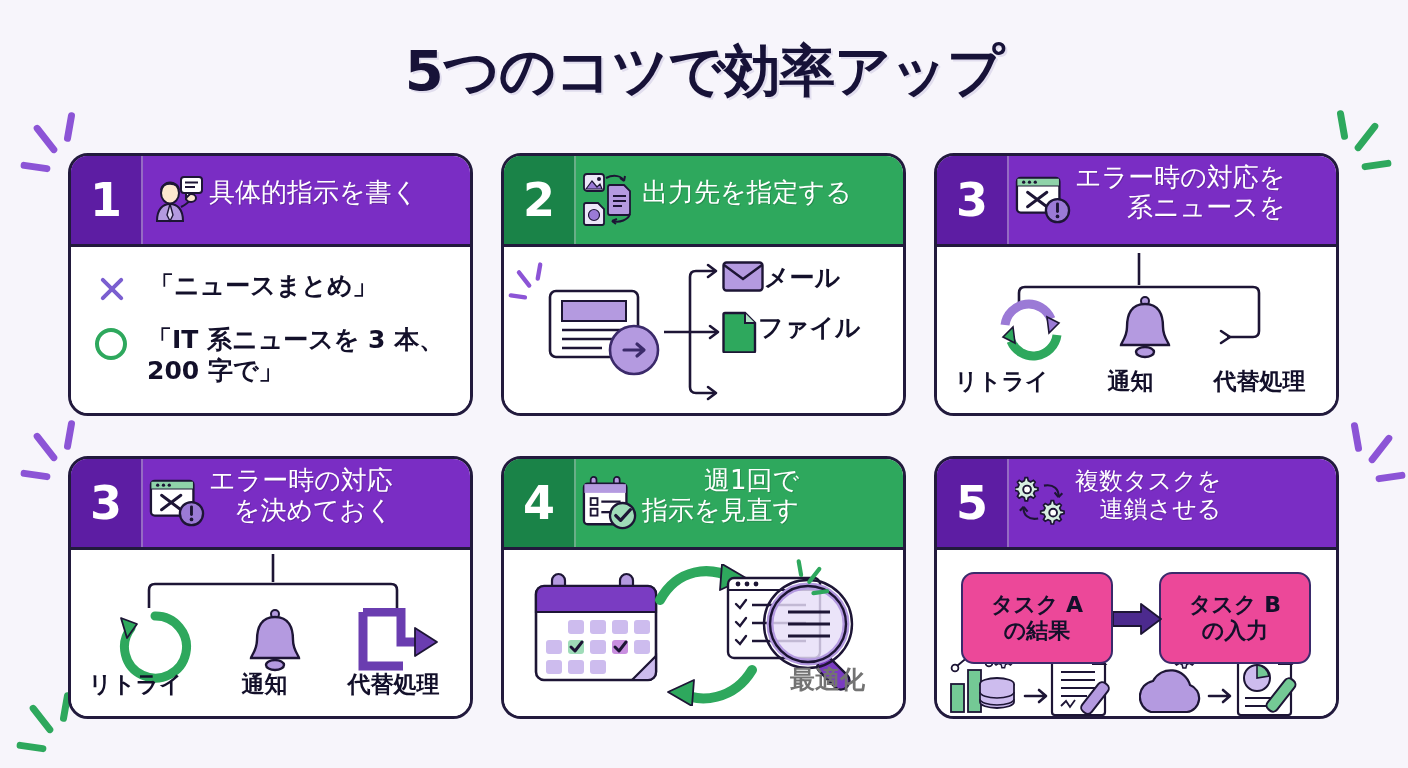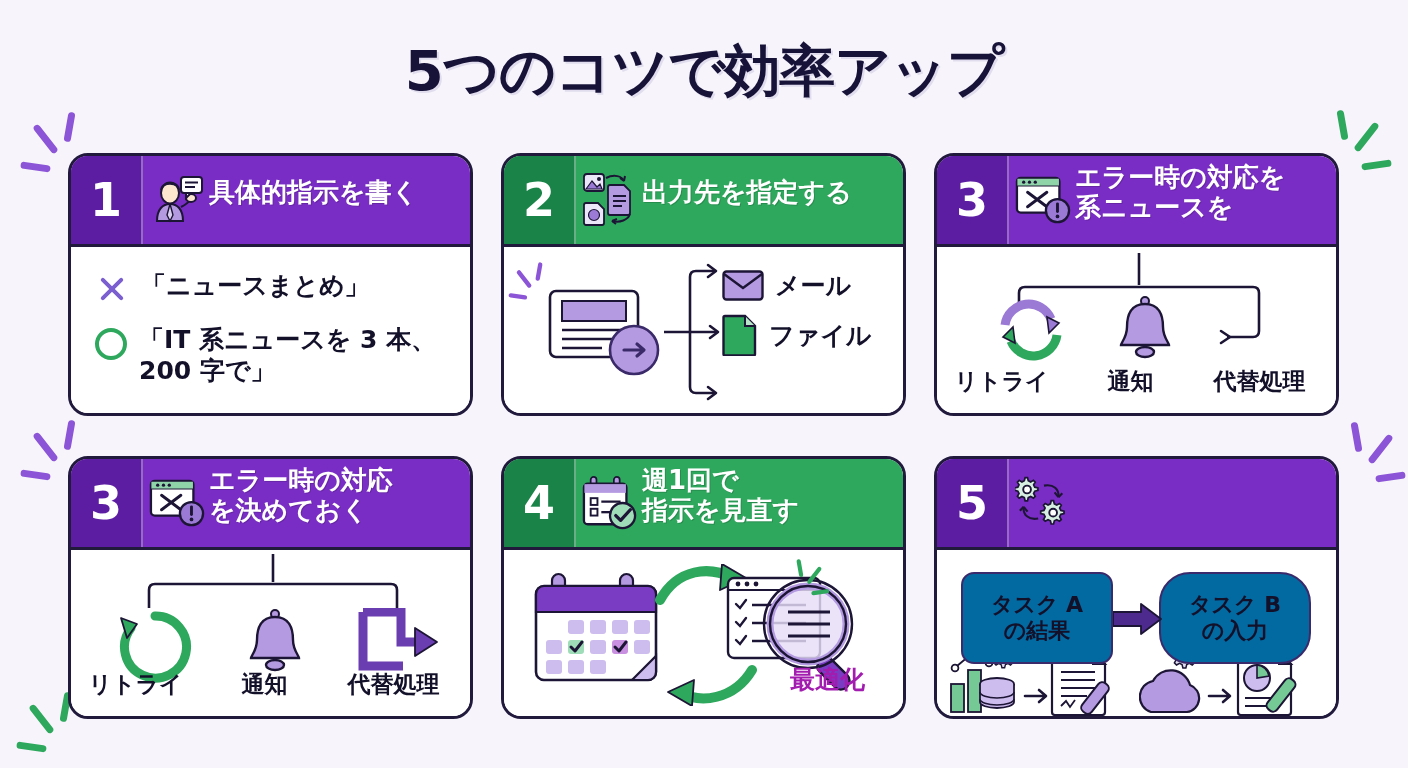--- a/index.html
+++ b/index.html
@@ -72,74 +72,75 @@
   .card.purple .num { background: #5d1da3; }
   .card.green  .num { background: #1a8348; }
 
   .head-icon {
     width: 62px; flex: 0 0 62px;
     display: flex; align-items: center; justify-content: center;
     padding-left: 6px;
   }
   .head-title {
     flex: 1; display: flex; align-items: center;
-    color: #ffffff; font-weight: 700;
+    color: #ffffff; font-weight: 400;
     font-size: 26px; line-height: 1.14;
     padding: 0 8px 15px 4px;
     white-space: pre-line;
     text-shadow: 1px 1px 0 rgba(0,0,0,0.16);
+    text-align: right;
   }
   .head-title.sm { font-size: 24px; }
 
   
   .card-body { flex: 1; position: relative; background: #fff; }
 
   
-  .c1-row { display: flex; align-items: flex-start; gap: 12px; }
+  .c1-row { display: flex; align-items: flex-start; gap: 20px; }
   .c1-row.r1 { position: absolute; left: 24px; top: 24px; }
   .c1-row.r2 { position: absolute; left: 24px; top: 78px; }
   .c1-txt { font-size: 25px; font-weight: 700; color: #13102a; line-height: 1.22; white-space: pre-line; }
   .mark-x { width: 34px; height: 34px; flex: 0 0 34px; position: relative; margin-top: 1px; }
   .mark-x::before, .mark-x::after {
     content: ""; position: absolute; left: 2px; top: 15px;
     width: 30px; height: 4px; background: #7b5fd0; border-radius: 2px;
   }
   .mark-x::before { transform: rotate(45deg); }
   .mark-x::after  { transform: rotate(-45deg); }
   .mark-o {
     width: 32px; height: 32px; flex: 0 0 32px; margin-top: 3px;
     border: 4px solid #2ea85d; border-radius: 50%;
   }
   .news-icon { position: absolute; right: 18px; top: 14px; }
 
   
   .c2-wrap { position: absolute; inset: 0; }
   .c2-list { position: absolute; left: 218px; top: 14px; }
-  .c2-item { display: flex; align-items: center; gap: 11px; height: 48px; margin-bottom: 2px; }
+  .c2-item { display: flex; align-items: flex-start; height: 48px; margin-bottom: 2px; }
   .c2-label { font-size: 25px; font-weight: 700; color: #13102a; }
 
   
   .c3-wrap { position: absolute; inset: 0; }
   .c3-labels { position: absolute; left: 0; right: 12px; bottom: 16px; display: flex; }
   .c3-labels span { flex: 1; text-align: center; font-size: 23px; font-weight: 700; color: #13102a; }
 
   
-  .c4-label { position: absolute; right: 38px; bottom: 20px; font-size: 25px; font-weight: 700; color: #a21caf; }
+  .c4-label { position: absolute; right: 38px; bottom: 20px; font-size: 25px; font-weight: 700; color: #737373; }
 
   
   .task-box {
     position: absolute; width: 152px; height: 92px;
-    background: #0369a1; border: 2.5px solid #3a2a6b; border-radius: 13px;
+    background: #ec4899; border: 2.5px solid #3a2a6b; border-radius: 13px;
     display: flex; align-items: center; justify-content: center;
     font-size: 22px; font-weight: 700; color: #13102a;
     text-align: center; line-height: 1.2; white-space: pre-line;
     z-index: 2;
   }
   .task-a { left: 24px; top: 22px; }
-  .task-b { left: 222px; top: 22px; border-radius: 31px; }
+  .task-b { left: 222px; top: 22px; }
 
   
   .spark { position: absolute; width: 80px; height: 80px; }
   .spark i { position: absolute; display: block; border-radius: 4px; }
   .spark.p i { background: #8c54d6; }
   .spark.g i { background: #2ea85d; }
   .spark i.a { width: 7px; height: 30px; left: 40px; top: 2px; transform: rotate(10deg); }
   .spark i.b { width: 7px; height: 34px; left: 16px; top: 12px; transform: rotate(-38deg); }
   .spark i.c { width: 7px; height: 30px; left: 6px;  top: 42px; transform: rotate(-82deg); }
   .spark.flip { transform: scaleX(-1); }
@@ -494,20 +495,22 @@
             <g fill="#d7efe0" stroke="#1d1535" stroke-width="2.2">
               <path d="M14 2 l3 0 1 4 3 1.5 3.5-2 2.2 2.2 -2 3.5 1.5 3 4 1 0 3 -4 1 -1.5 3 2 3.5 -2.2 2.2 -3.5-2 -3 1.5 -1 4 -3 0 -1-4 -3-1.5 -3.5 2 -2.2-2.2 2-3.5 -1.5-3 -4-1 0-3 4-1 1.5-3 -2-3.5 2.2-2.2 3.5 2 3-1.5z" transform="translate(26,24) scale(0.82)"></path>
             </g>
             <circle cx="39.5" cy="38" r="4" fill="#fff" stroke="#1d1535" stroke-width="2"></circle>
             <path d="M30 10 C40 8 46 14 45 22" stroke="#1d1535" stroke-width="2.2" fill="none"></path>
             <path d="M45 22 l-4 -5 M45 22 l4 -4" stroke="#1d1535" stroke-width="2.2" fill="none"></path>
             <path d="M24 44 C14 46 8 40 9 32" stroke="#1d1535" stroke-width="2.2" fill="none"></path>
             <path d="M9 32 l4 5 M9 32 l-4 4" stroke="#1d1535" stroke-width="2.2" fill="none"></path>
           </svg>
         </div>
+        <div class="head-title sm">複数タスクを
+連鎖させる</div>
       </div>
       <div class="card-body">
         <div class="task-box task-a">タスク A
 の結果</div>
         <div class="task-box task-b">タスク B
 の入力</div>
         <svg style="position:absolute; left:176px; top:52px; z-index:3;" width="50" height="34" viewBox="0 0 50 34">
           <path d="M0 10 H28 V2 L48 17 L28 32 V24 H0z" fill="#4c2a8e" stroke="#1d1535" stroke-width="1.8" stroke-linejoin="round"></path>
         </svg>
 

